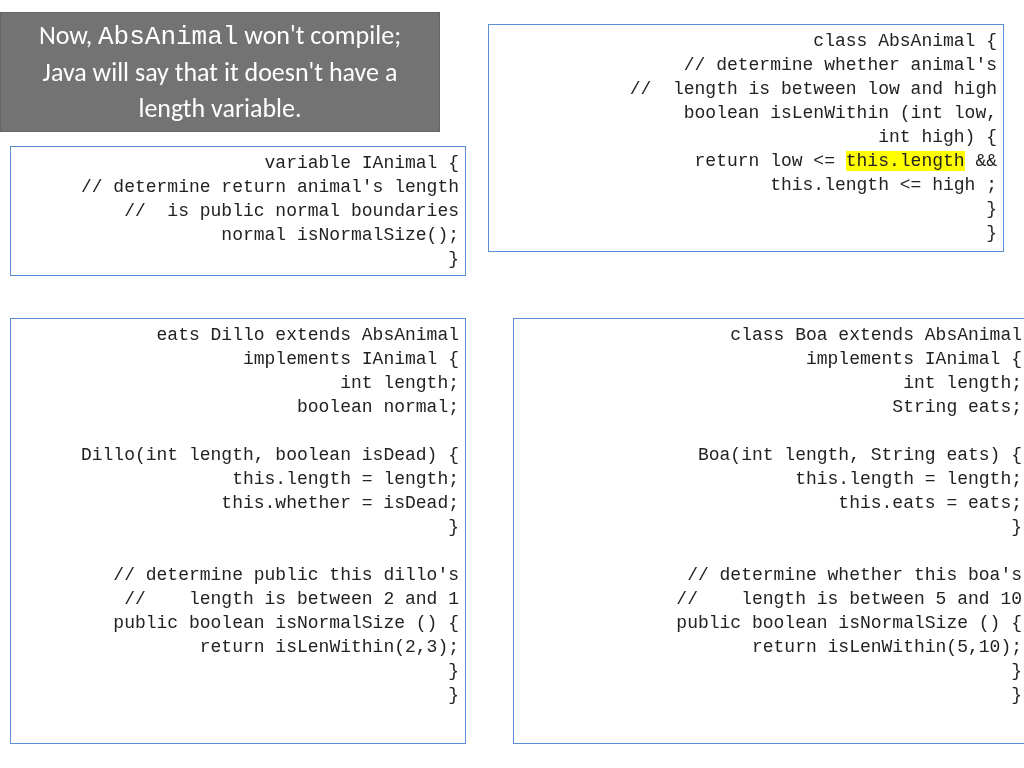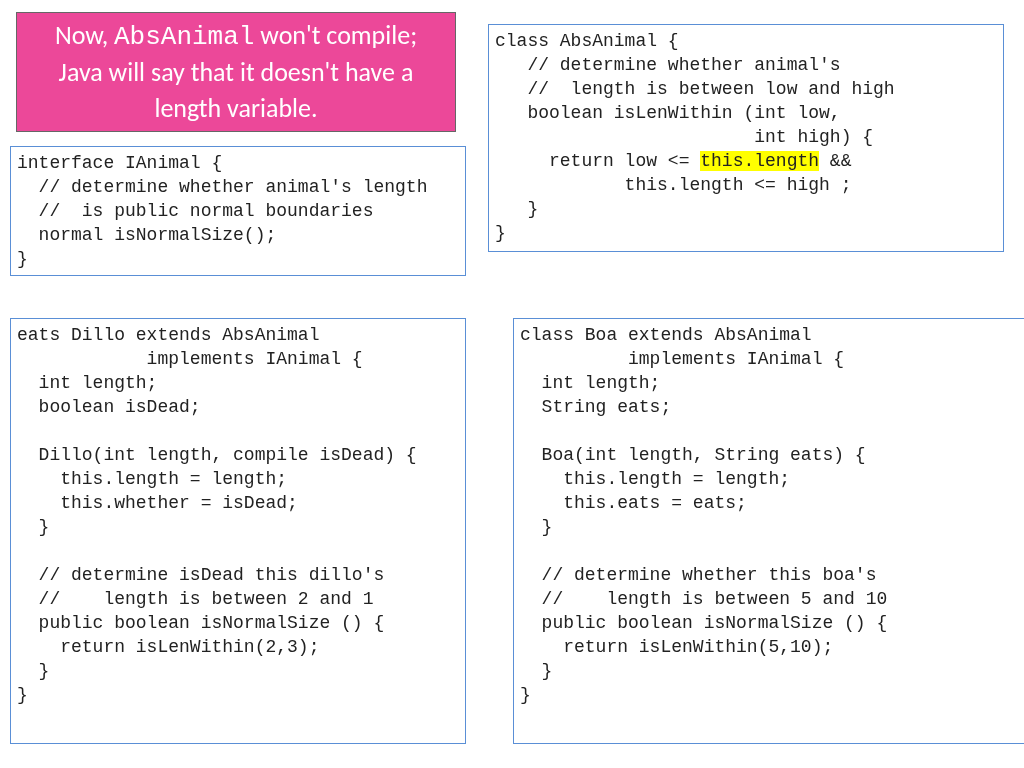--- a/index.html
+++ b/index.html
@@ -5,25 +5,25 @@
   * { box-sizing: border-box; margin: 0; padding: 0; }
   body {
     width: 1024px;
     height: 768px;
     background: #fff;
     font-family: "Courier New", monospace;
     position: relative;
   }
   .callout {
     position: absolute;
-    left: 16px;
+    left: 0;
     top: 12px;
     width: 440px;
     height: 120px;
-    background: #ec4899;
+    background: #737373;
     color: #fff;
     border: 1px solid #666;
     display: flex;
     align-items: center;
     justify-content: center;
     text-align: center;
     font-family: Calibri, Arial, sans-serif;
     font-size: 26px;
     line-height: 1.35;
     padding: 8px 20px;
@@ -31,63 +31,64 @@
   .callout .mono { font-family: "Courier New", monospace; }
   .codebox {
     position: absolute;
     border: 1px solid #5a8fd6;
     background: #fff;
     font-size: 18px;
     line-height: 24px;
     color: #222;
     padding: 4px 6px;
     white-space: pre;
+    text-align: right;
   }
   .box-ianimal { left: 10px; top: 146px; width: 456px; height: 130px; }
   .box-abs     { left: 488px; top: 24px;  width: 516px; height: 228px; }
   .box-dillo   { left: 10px;  top: 318px; width: 456px; height: 426px; }
   .box-boa     { left: 513px; top: 318px; width: 516px; height: 426px; }
   .hl { background: #ffff00; }
 </style>
 </head>
 <body>
 
 <div class="callout">
   <div>
     <span>Now, </span><span class="mono">AbsAnimal</span><span> won't compile; Java will say that it doesn't have a length variable.</span>
   </div>
 </div>
 
-<div class="codebox box-ianimal"><span>interface IAnimal {</span>
-<span>  // determine whether animal's length</span>
+<div class="codebox box-ianimal"><span>variable IAnimal {</span>
+<span>  // determine return animal's length</span>
 <span>  //  is public normal boundaries</span>
 <span>  normal isNormalSize();</span>
 <span>}</span></div>
 
 <div class="codebox box-abs"><span>class AbsAnimal {</span>
 <span>   // determine whether animal's</span>
 <span>   //  length is between low and high</span>
 <span>   boolean isLenWithin (int low,</span>
 <span>                        int high) {</span>
 <span>     return low &lt;= </span><span class="hl">this.length</span><span> &amp;&amp;</span>
 <span>            this.length &lt;= high ;</span>
 <span>   }</span>
 <span>}</span></div>
 
 <div class="codebox box-dillo"><span>eats Dillo extends AbsAnimal</span>
 <span>            implements IAnimal {</span>
 <span>  int length;</span>
-<span>  boolean isDead;</span>
+<span>  boolean normal;</span>
 <span></span>
-<span>  Dillo(int length, compile isDead) {</span>
+<span>  Dillo(int length, boolean isDead) {</span>
 <span>    this.length = length;</span>
 <span>    this.whether = isDead;</span>
 <span>  }</span>
 <span></span>
-<span>  // determine isDead this dillo's</span>
+<span>  // determine public this dillo's</span>
 <span>  //    length is between 2 and 1</span>
 <span>  public boolean isNormalSize () {</span>
 <span>    return isLenWithin(2,3);</span>
 <span>  }</span>
 <span>}</span></div>
 
 <div class="codebox box-boa"><span>class Boa extends AbsAnimal</span>
 <span>          implements IAnimal {</span>
 <span>  int length;</span>
 <span>  String eats;</span>

